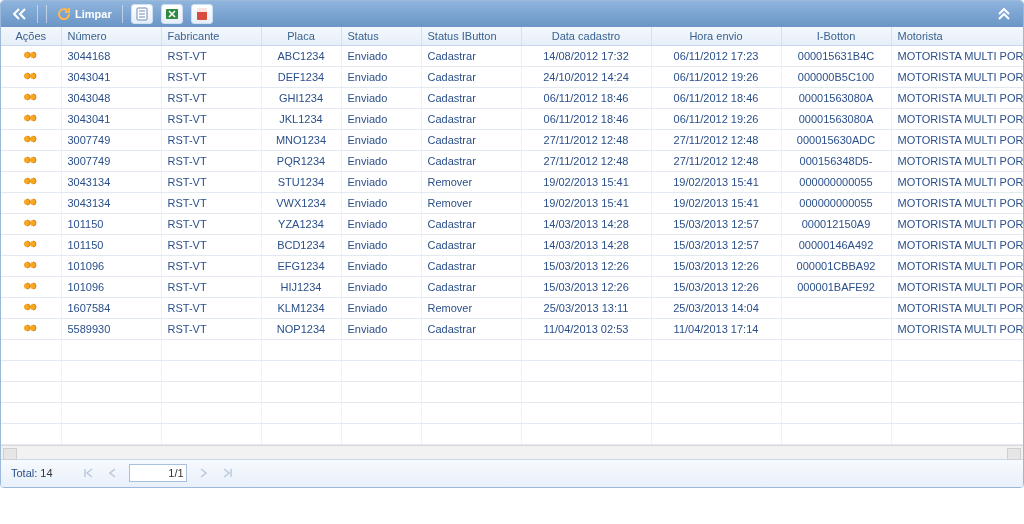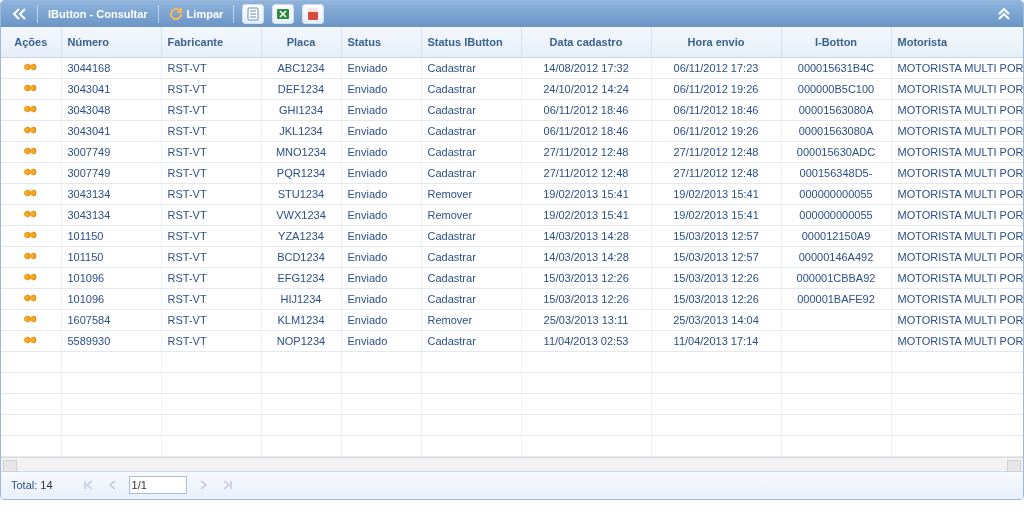--- a/index.html
+++ b/index.html
@@ -58,27 +58,27 @@
 
   
   .grid {
     width: 100%;
     border-collapse: collapse;
     table-layout: fixed;
   }
   .grid th {
     background: linear-gradient(#f4f8fd, #e6eef8);
     color: #3b628f;
-    font-weight: bold;
+    font-weight: normal;
     font-size: 11px;
     text-align: left;
     padding: 0 6px;
     border-bottom: 1px solid #c9d9ec;
     border-right: 1px solid #d6e1ef;
-    height: 30px;
+    height: 18px;
     white-space: nowrap;
   }
   .grid td {
     padding: 3px 6px;
     border-bottom: 1px solid #e3e9f1;
     border-right: 1px solid #eef2f8;
     height: 21px;
     color: #2a4f8a;
     white-space: nowrap;
     overflow: hidden;
@@ -121,41 +121,38 @@
   .pager .nav-btn {
     width: 16px; height: 16px;
     display: flex; align-items: center; justify-content: center;
     color: #3b628f;
     cursor: pointer;
   }
   .pager .nav-btn.disabled { color: #bcc9dc; cursor: default; }
   .pager input.page {
     width: 58px; height: 18px;
     border: 1px solid #a9c0dd;
-    text-align: left;
+    text-align: right;
     font-size: 11px;
     color: #333;
     background: #fff;
   }
 </style>
 </head>
 <body>
 
 <div class="panel">
 
   <div class="panel-header">
     <div class="hdr-btn">
       <svg class="icon-svg" width="14" height="12" viewBox="0 0 14 12">
         <path d="M6 1 L1 6 L6 11 M12 1 L7 6 L12 11" stroke="#fff" stroke-width="2" fill="none"></path>
       </svg>
     </div>
     <div class="hdr-sep"></div>
-    <div class="hdr-btn">
-      <span>IButton - Consultar</span>
-    </div>
     <div class="hdr-sep"></div>
     <div class="hdr-btn">
       <svg class="icon-svg" width="14" height="14" viewBox="0 0 14 14">
         <path d="M12 7a5 5 0 1 1-1.5-3.5" stroke="#ffb84d" stroke-width="2" fill="none"></path>
         <path d="M12 1v4h-4" stroke="#ffb84d" stroke-width="2" fill="none"></path>
       </svg>
       <span>Limpar</span>
     </div>
     <div class="hdr-sep"></div>
     <div style="display:flex;gap:8px;padding-left:4px">

